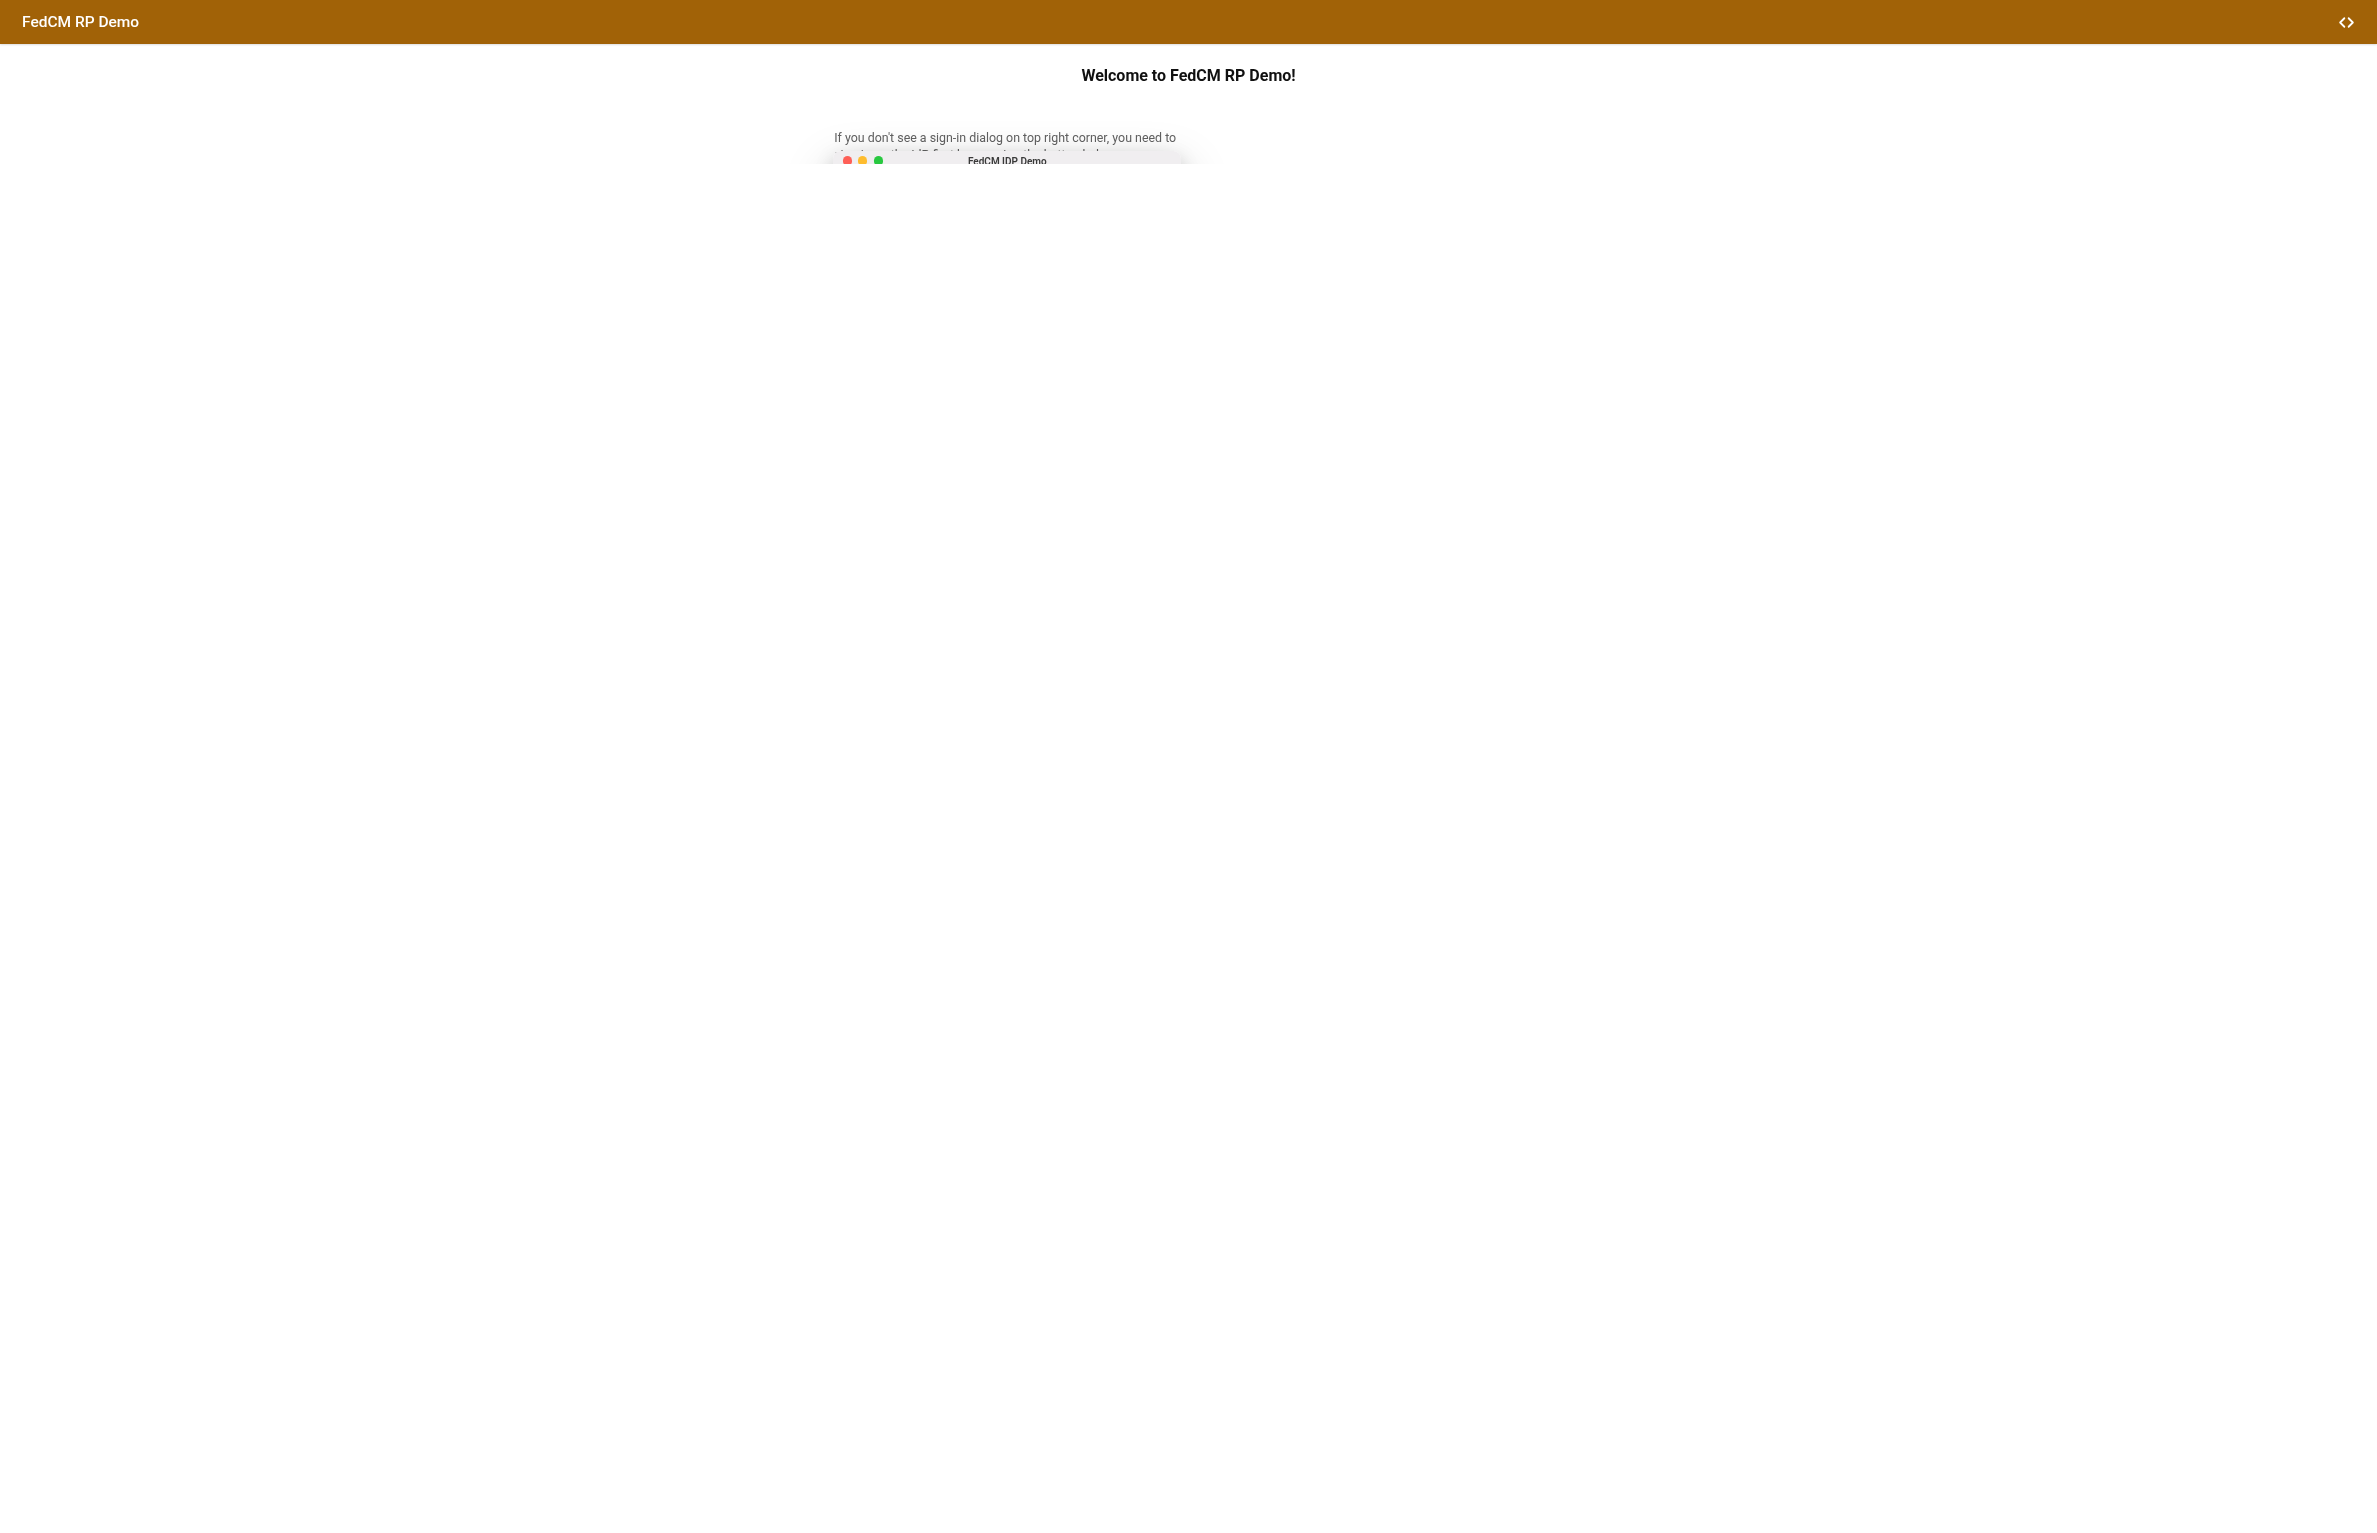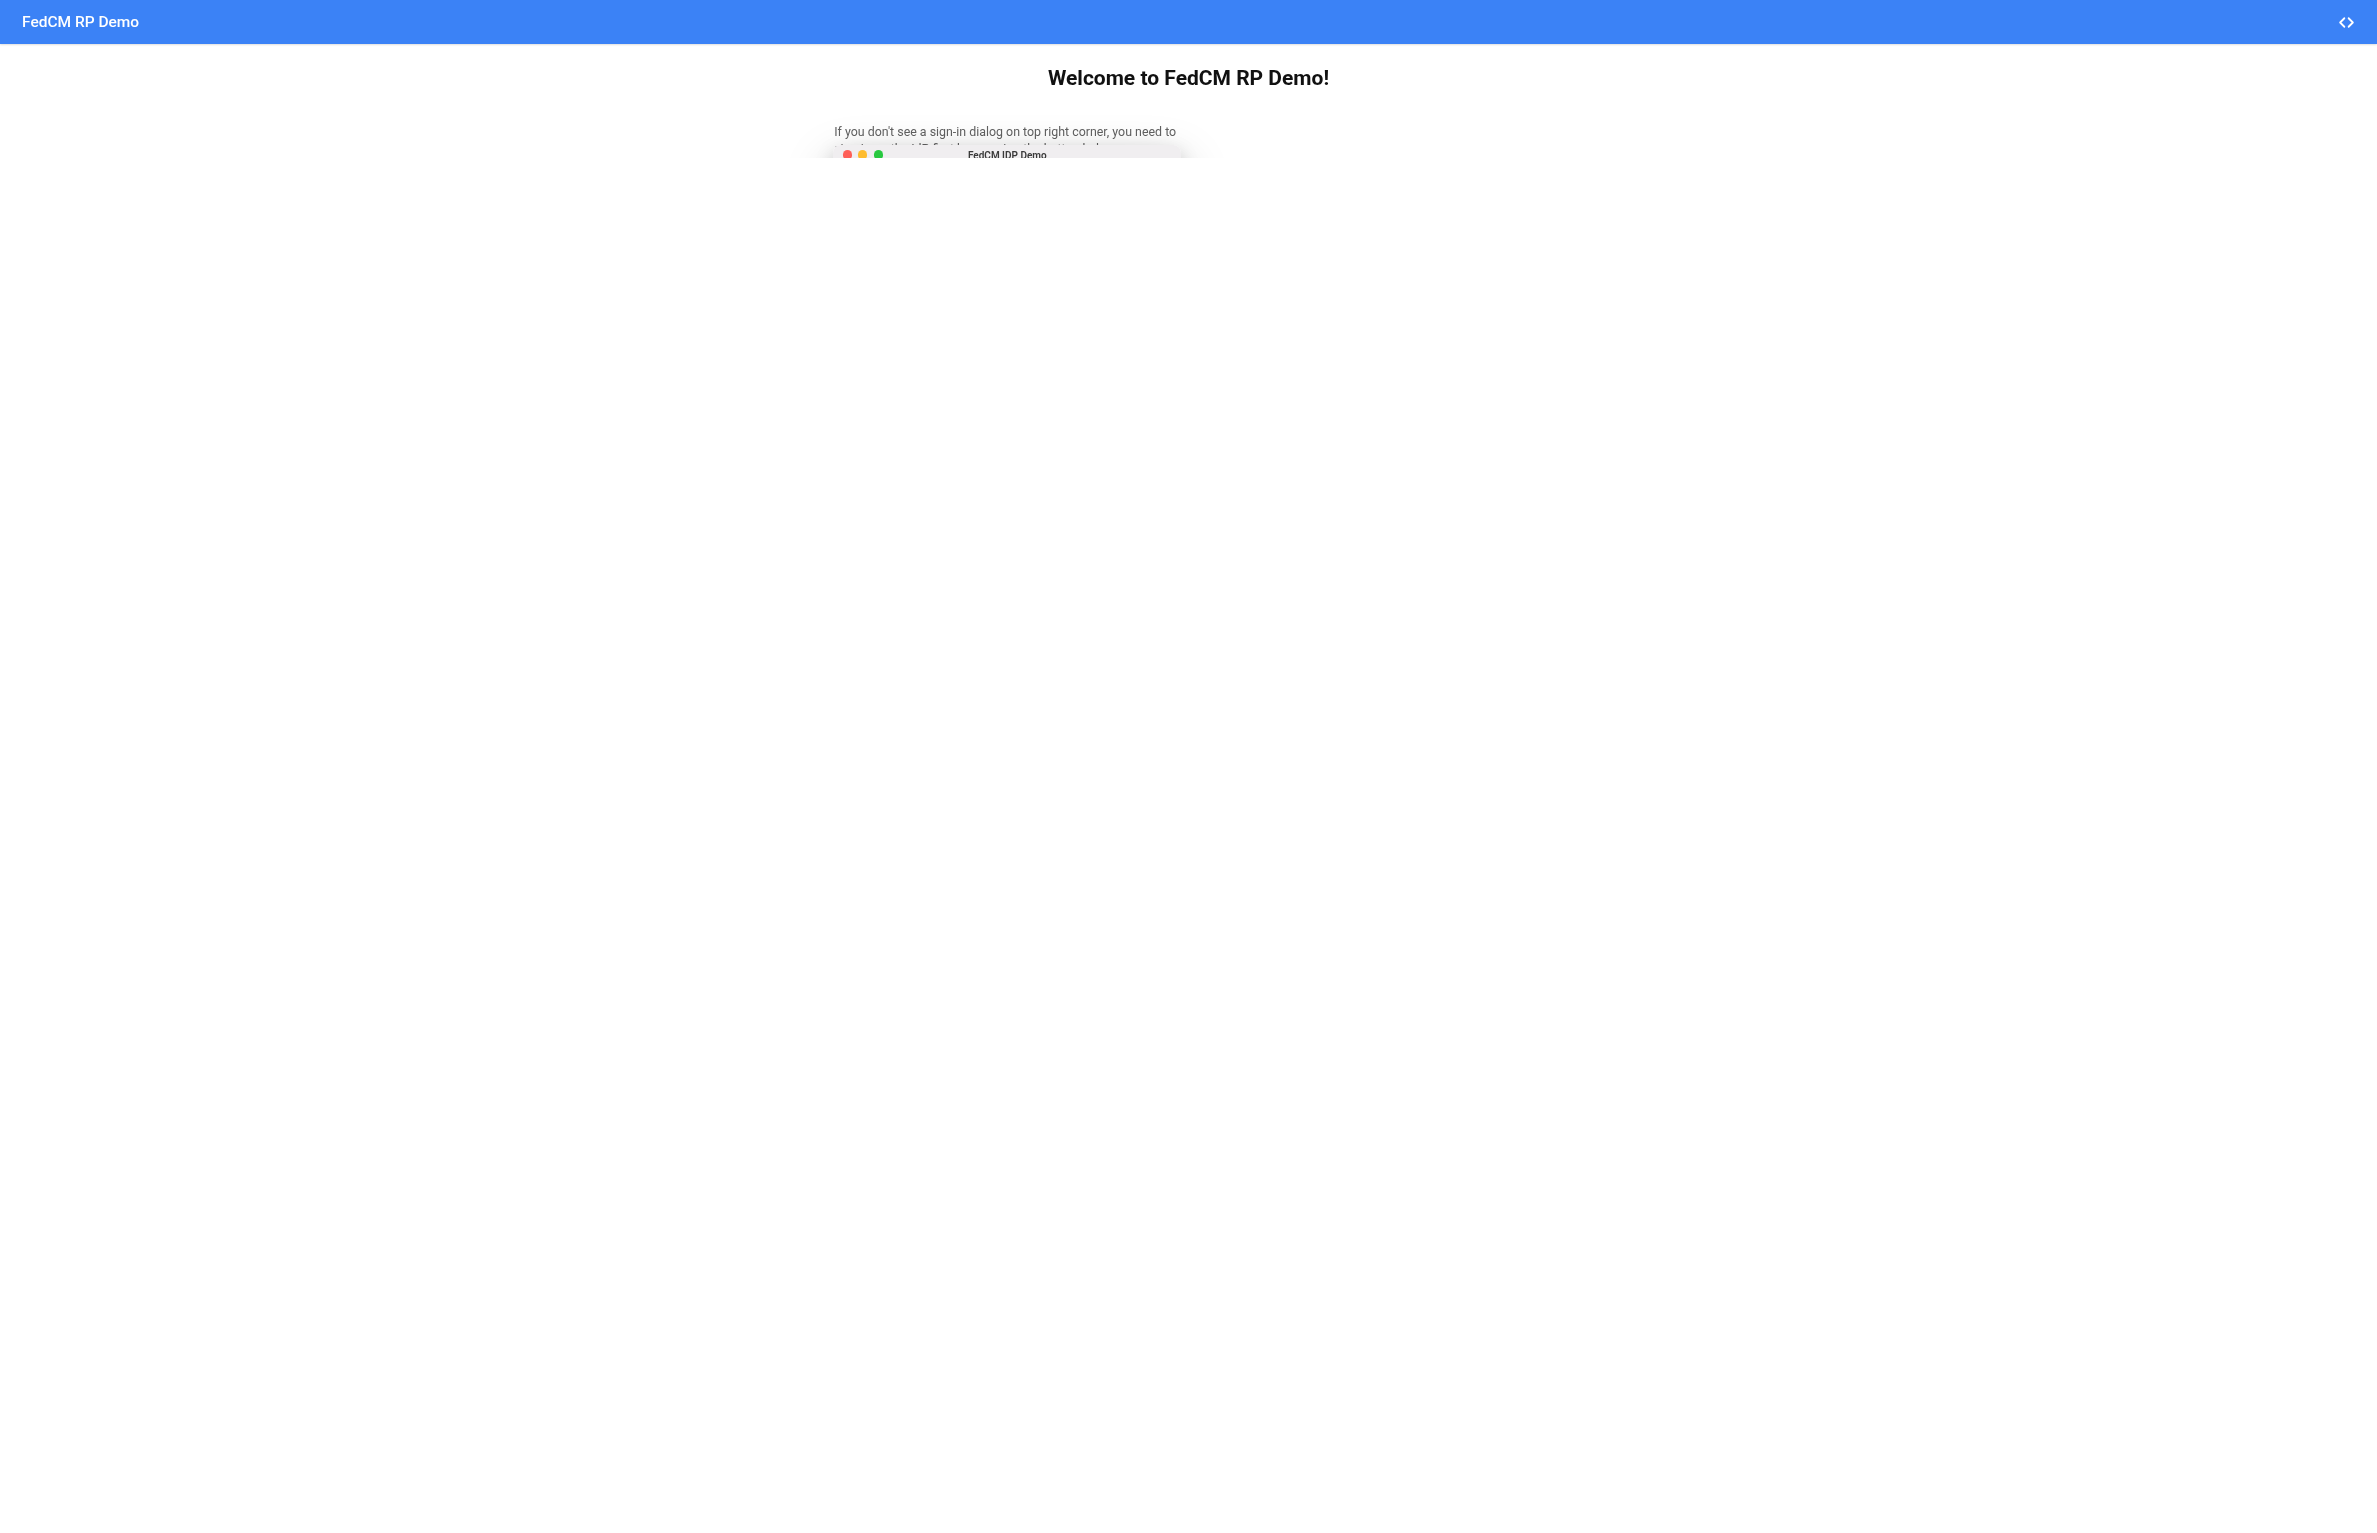--- a/index.html
+++ b/index.html
@@ -9,21 +9,21 @@
     }
     
     body {
       font-family: -apple-system, BlinkMacSystemFont, "Segoe UI", Roboto, Helvetica, Arial, sans-serif;
       background: #ffffff;
       width: 100%;
       overflow-x: hidden;
     }
     
     .top-bar {
-      background: #3b82f6;
+      background: #a16207;
       color: #ffffff;
       height: 44px;
       display: flex;
       align-items: center;
       justify-content: space-between;
       padding: 0 22px;
       box-shadow: 0 0.8px 2.3px rgba(0,0,0,0.2);
     }
     
     .top-bar-title {
@@ -38,24 +38,24 @@
     }
     
     .main-content {
       max-width: 715px;
       margin: 0 auto;
       padding-top: 22px;
     }
     
     .welcome-heading {
       text-align: center;
-      font-size: 21px;
+      font-size: 16px;
       font-weight: 700;
       color: #111111;
-      margin-bottom: 33px;
+      margin-bottom: 44px;
     }
     
     .instruction-text {
       color: #616161;
       font-size: 12.4px;
       line-height: 1.4;
       padding: 0 1.6px;
       max-width: 358px;
       margin-left: 0;
     }

